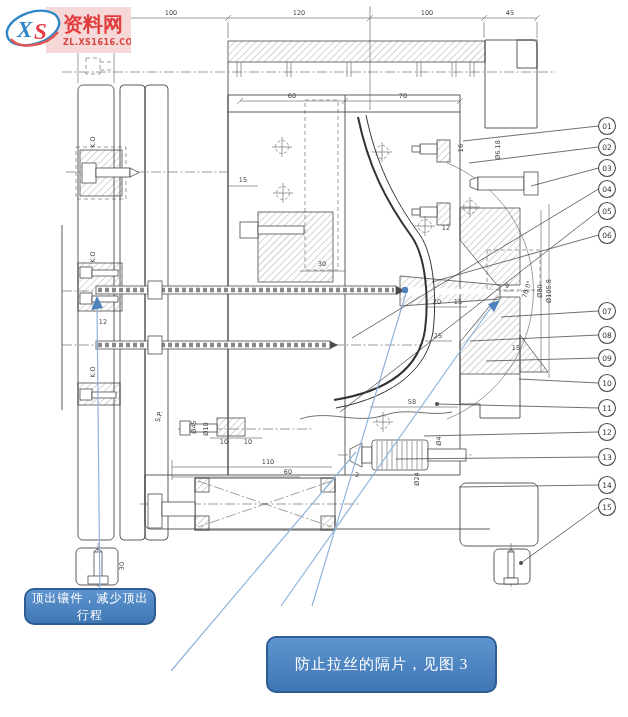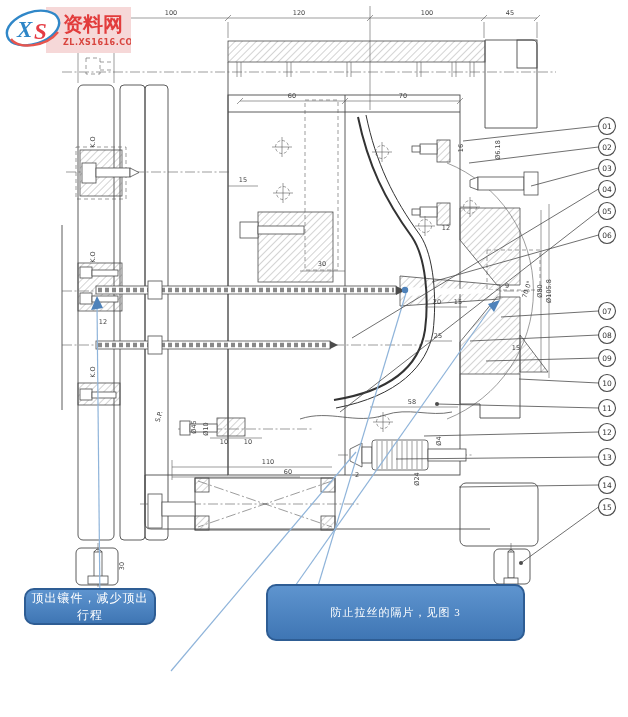--- a/index.html
+++ b/index.html
@@ -24,21 +24,21 @@
   .blue-mark{fill:#4e82ba}
 
   
   .callout{position:absolute;background:linear-gradient(180deg,#5e94cf,#3f76b4);
            border:2px solid #2e5d94;border-radius:10px;color:#fff;
            display:flex;align-items:center;justify-content:center;text-align:center;
            font-family:"Liberation Serif","DejaVu Serif",serif;letter-spacing:1px;
            box-sizing:border-box}
   #box1{left:24px;top:588px;width:132px;height:37px;font-size:12px}
   #box2{left:127px;top:669px;width:105px;height:42px;font-size:15px}
-  #box3{left:266px;top:584px;width:259px;height:57px;font-size:11px}
+  #box3{left:266px;top:636px;width:231px;height:57px;font-size:15px}
 
   
   #watermark{position:absolute;right:0;bottom:0;width:131px;height:53px}
   #watermark text.site{font:bold 20px "Liberation Serif","DejaVu Serif",serif;fill:#e23c3c}
   #watermark text.dom{font:bold 8px "DejaVu Sans",sans-serif;fill:#d8453f;letter-spacing:.5px}
   #watermark text.lx{font:italic bold 23px "Liberation Serif",serif;fill:#2e86c7}
   #watermark text.ls{font:italic bold 23px "Liberation Serif",serif;fill:#e53c44}
 </style>
 </head>
 <body>

